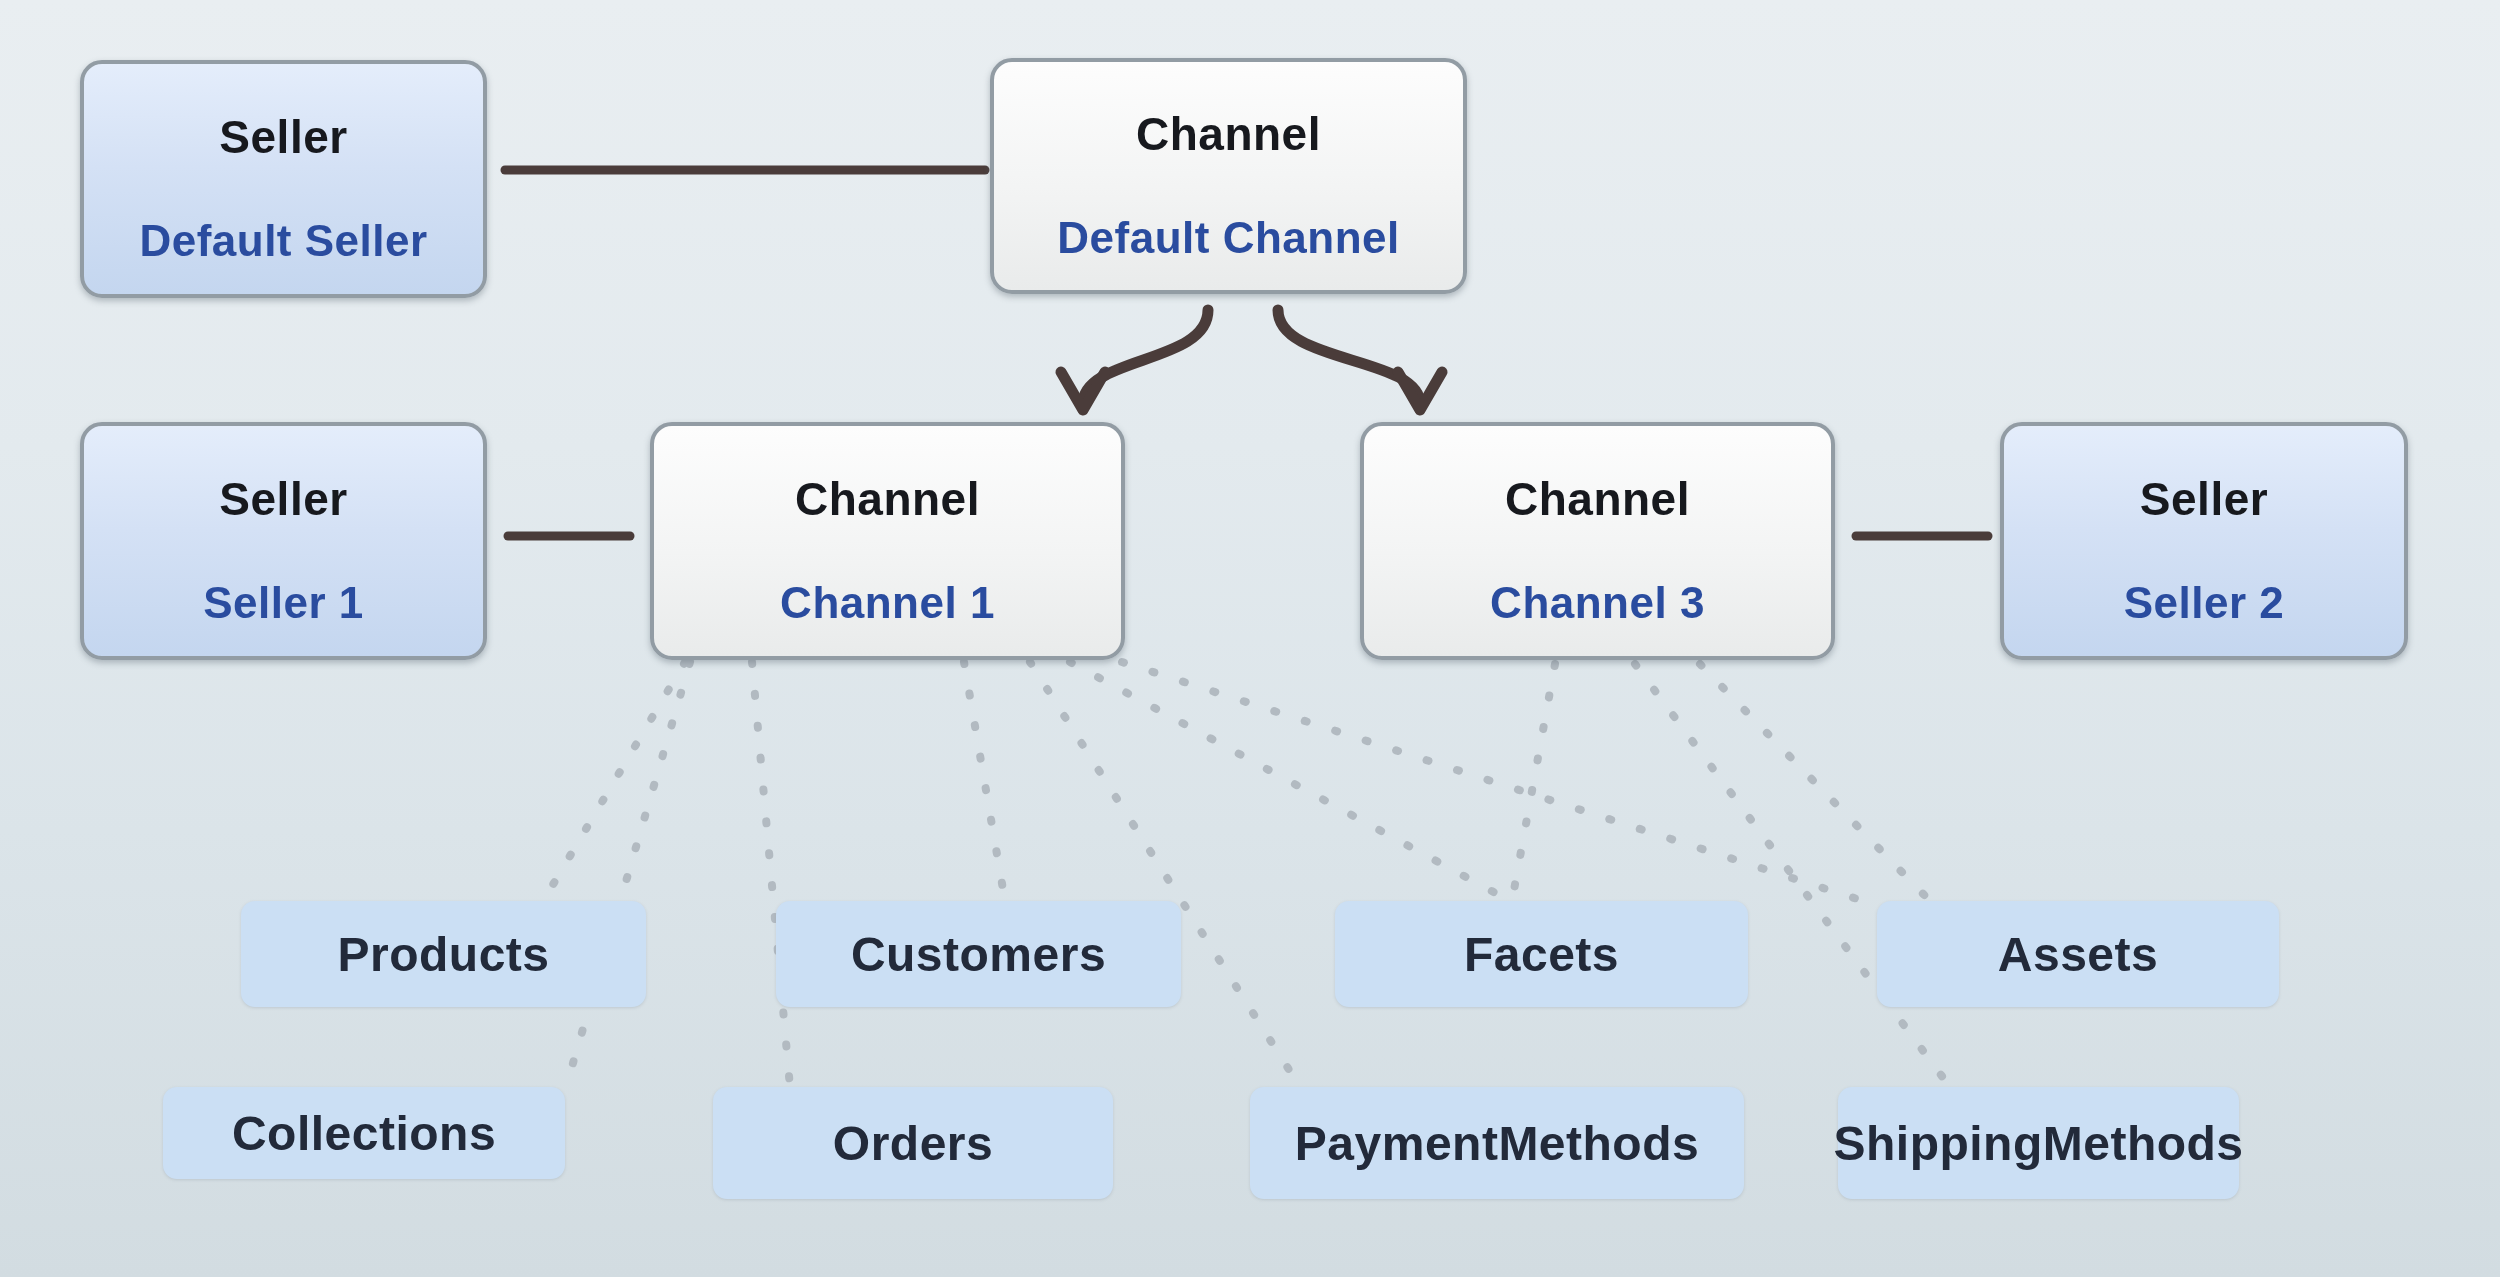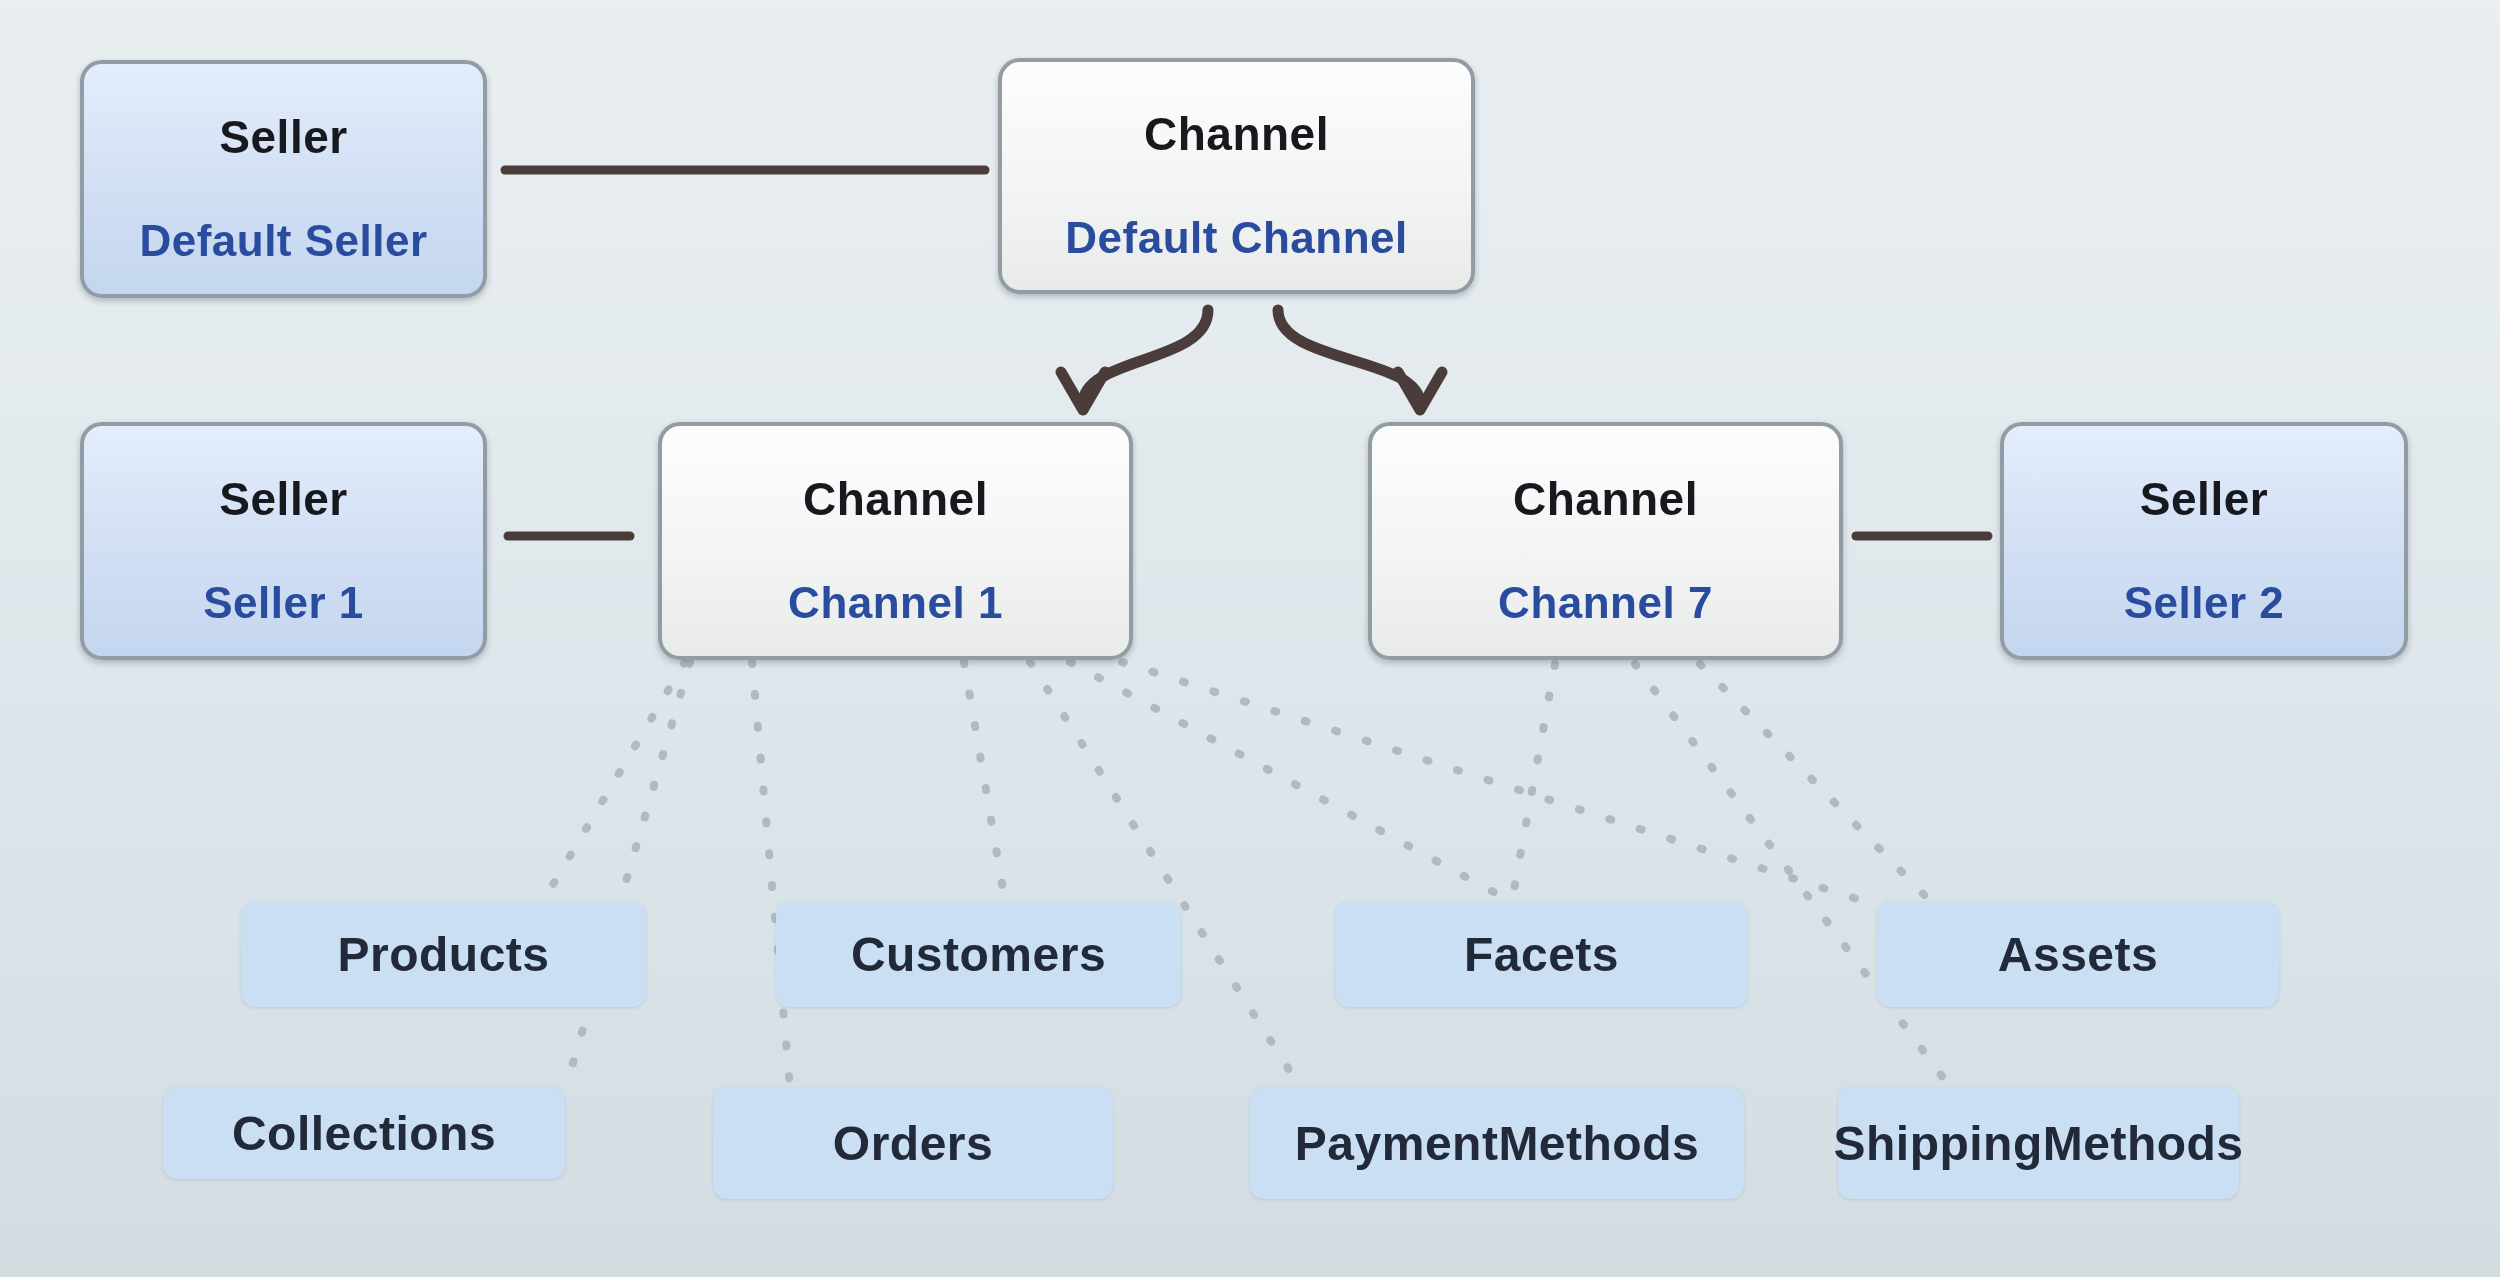--- a/index.html
+++ b/index.html
@@ -24,21 +24,20 @@
     border-radius:22px;
     display:flex;flex-direction:column;align-items:center;justify-content:center;
     padding-top:20px;gap:50px;
     box-shadow:0 3px 6px rgba(88,99,110,0.38);
   }
   .bignode.seller{
     background:linear-gradient(180deg,#e4edfb 0%,#d4e1f5 45%,#c4d6ef 100%);
   }
   .bignode.channel{
     background:linear-gradient(180deg,#fdfdfd 0%,#f3f4f4 55%,#e9ebeb 100%);
-    margin-left:8px;
   }
   .node-title{
     font-size:46px;font-weight:700;color:#17191e;line-height:54px;
     letter-spacing:0.5px;
   }
   .node-name{
     font-size:44px;font-weight:700;color:#2a4c9f;line-height:54px;
     letter-spacing:0.5px;
   }
   .entity{
@@ -92,21 +91,21 @@
       <div class="bignode seller" style="left: 80px; top: 422px; width: 407px; height: 238px;">
         <span class="node-title">Seller</span>
         <span class="node-name">Seller 1</span>
       </div>
       <div class="bignode channel" style="left: 650px; top: 422px; width: 475px; height: 238px;">
         <span class="node-title">Channel</span>
         <span class="node-name">Channel 1</span>
       </div>
       <div class="bignode channel" style="left: 1360px; top: 422px; width: 475px; height: 238px;">
         <span class="node-title">Channel</span>
-        <span class="node-name">Channel 7</span>
+        <span class="node-name">Channel 3</span>
       </div>
       <div class="bignode seller" style="left: 2000px; top: 422px; width: 408px; height: 238px;">
         <span class="node-title">Seller</span>
         <span class="node-name">Seller 2</span>
       </div>
       <div class="entity" style="left: 241px; top: 901px; width: 405px; height: 106px;">
         <span class="entity-label">Products</span>
       </div>
       <div class="entity" style="left: 776px; top: 901px; width: 405px; height: 106px;">
         <span class="entity-label">Customers</span>

